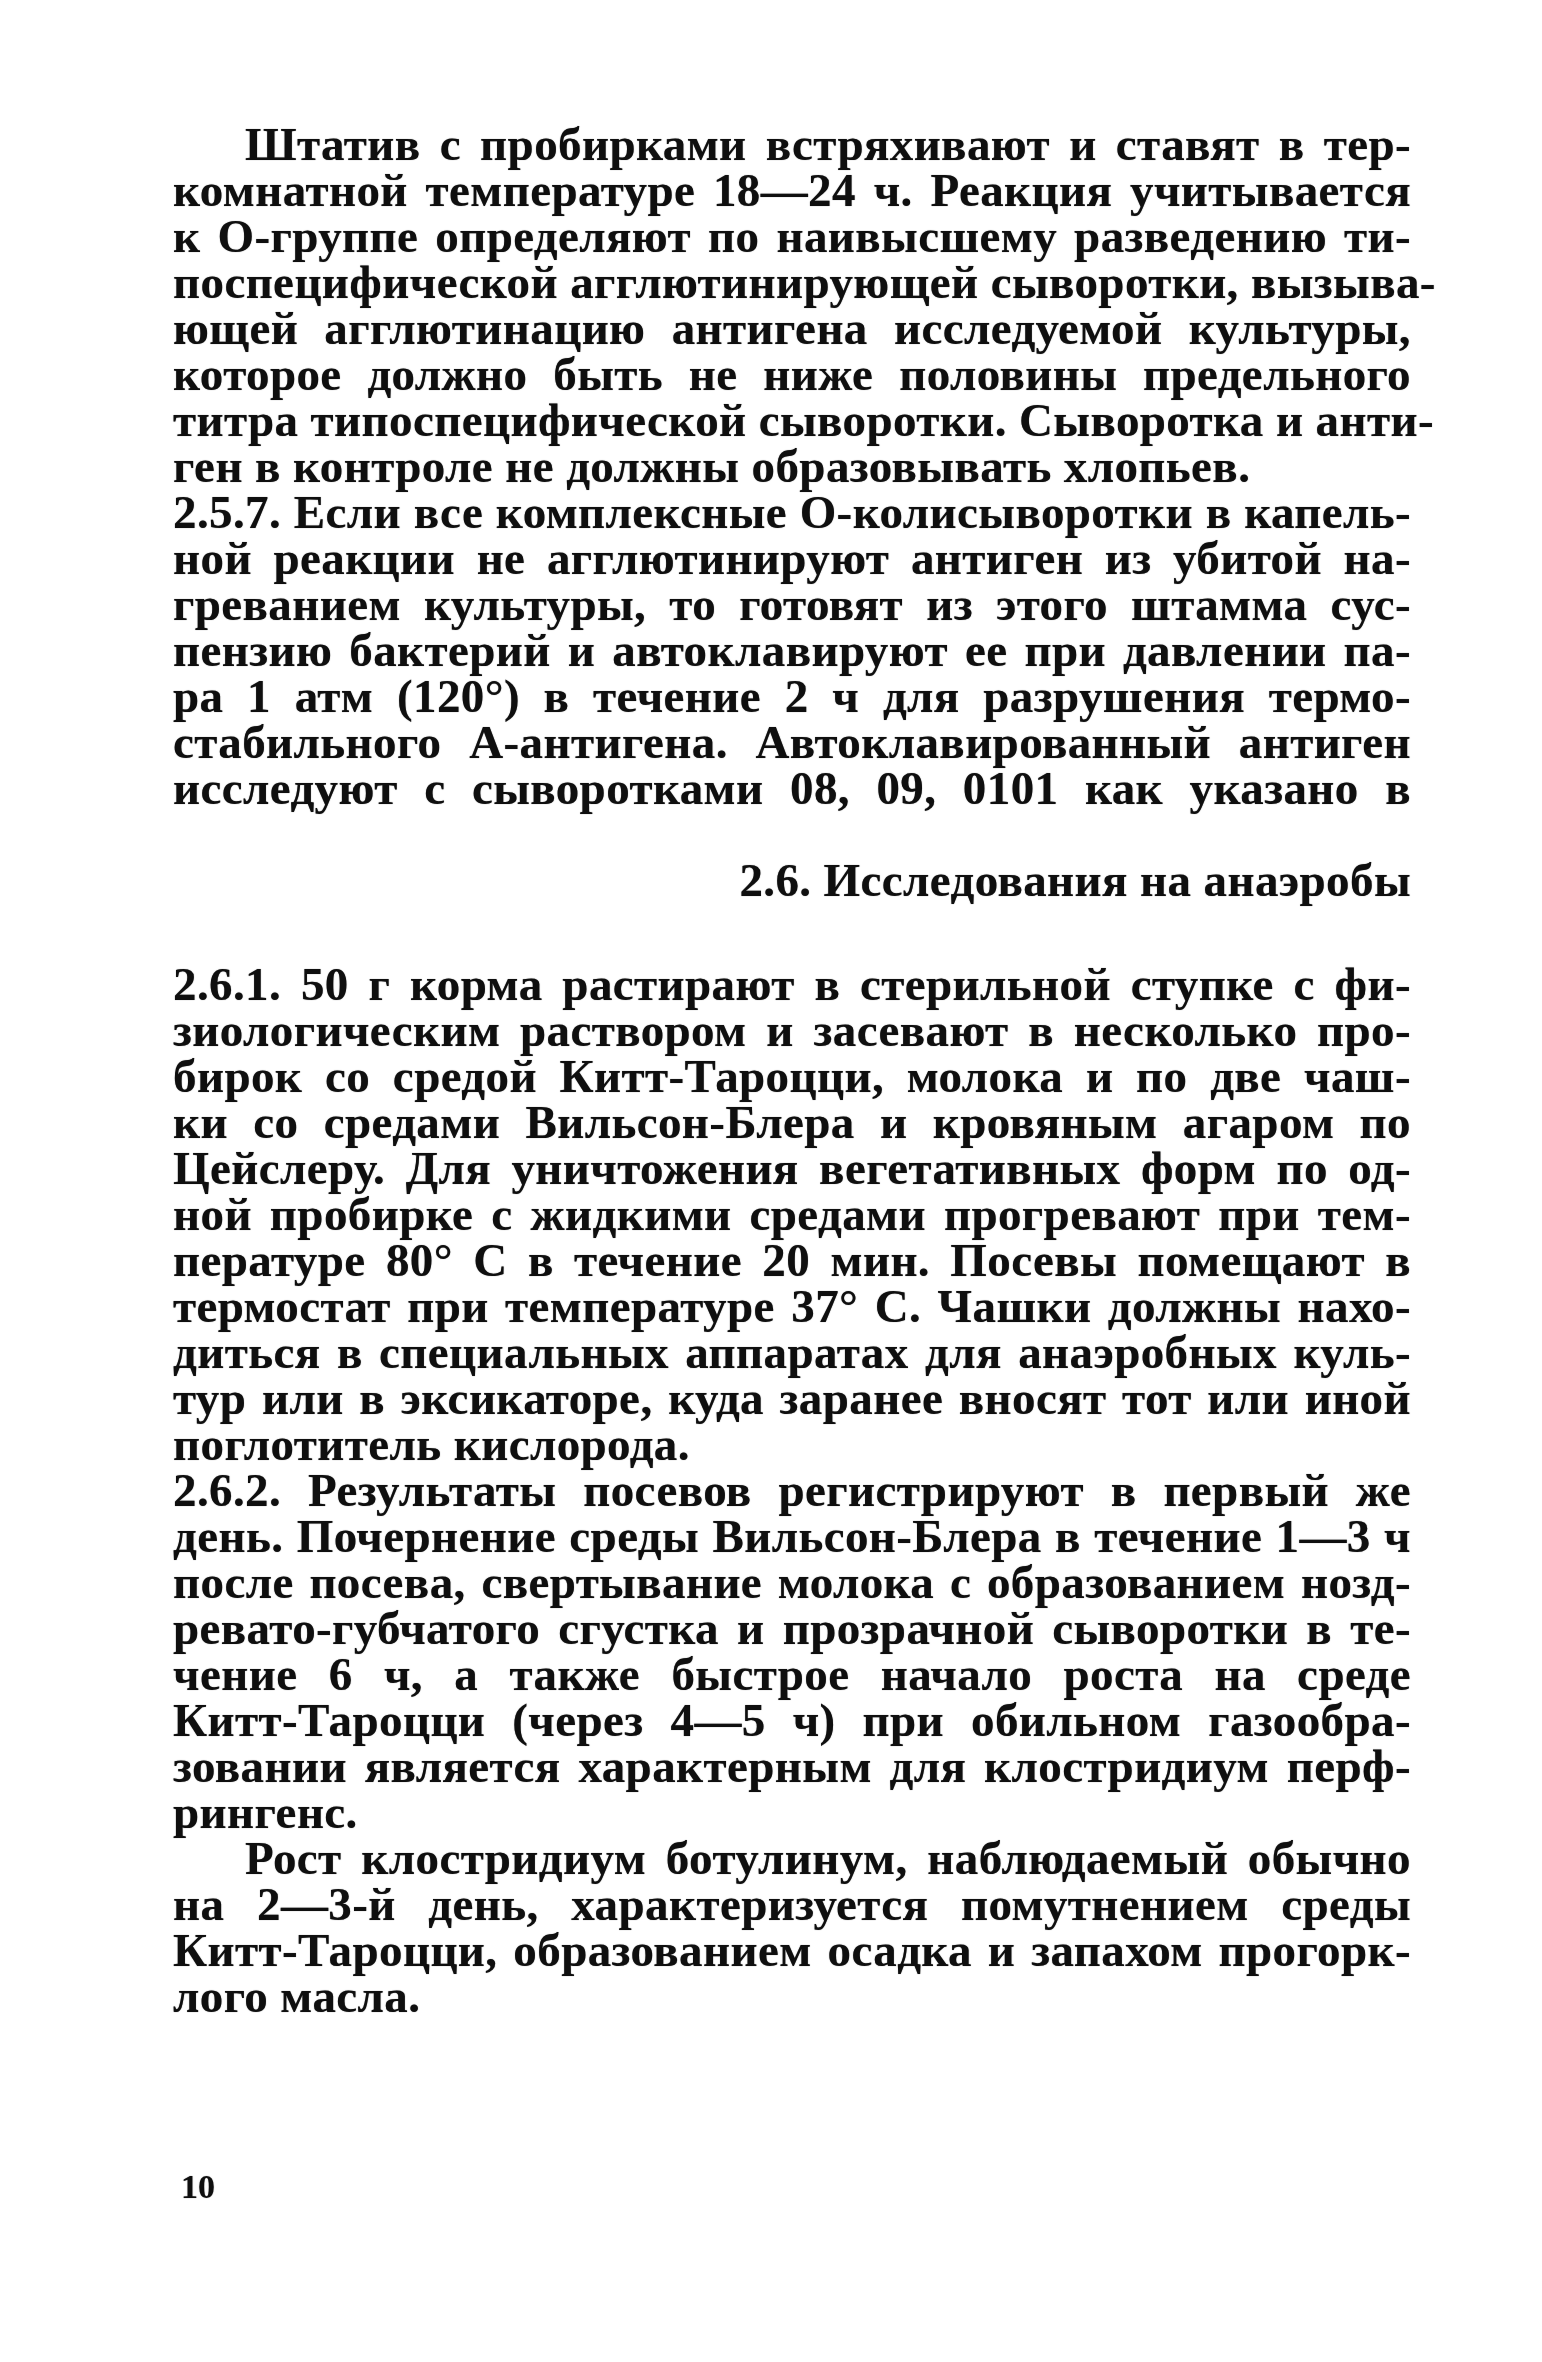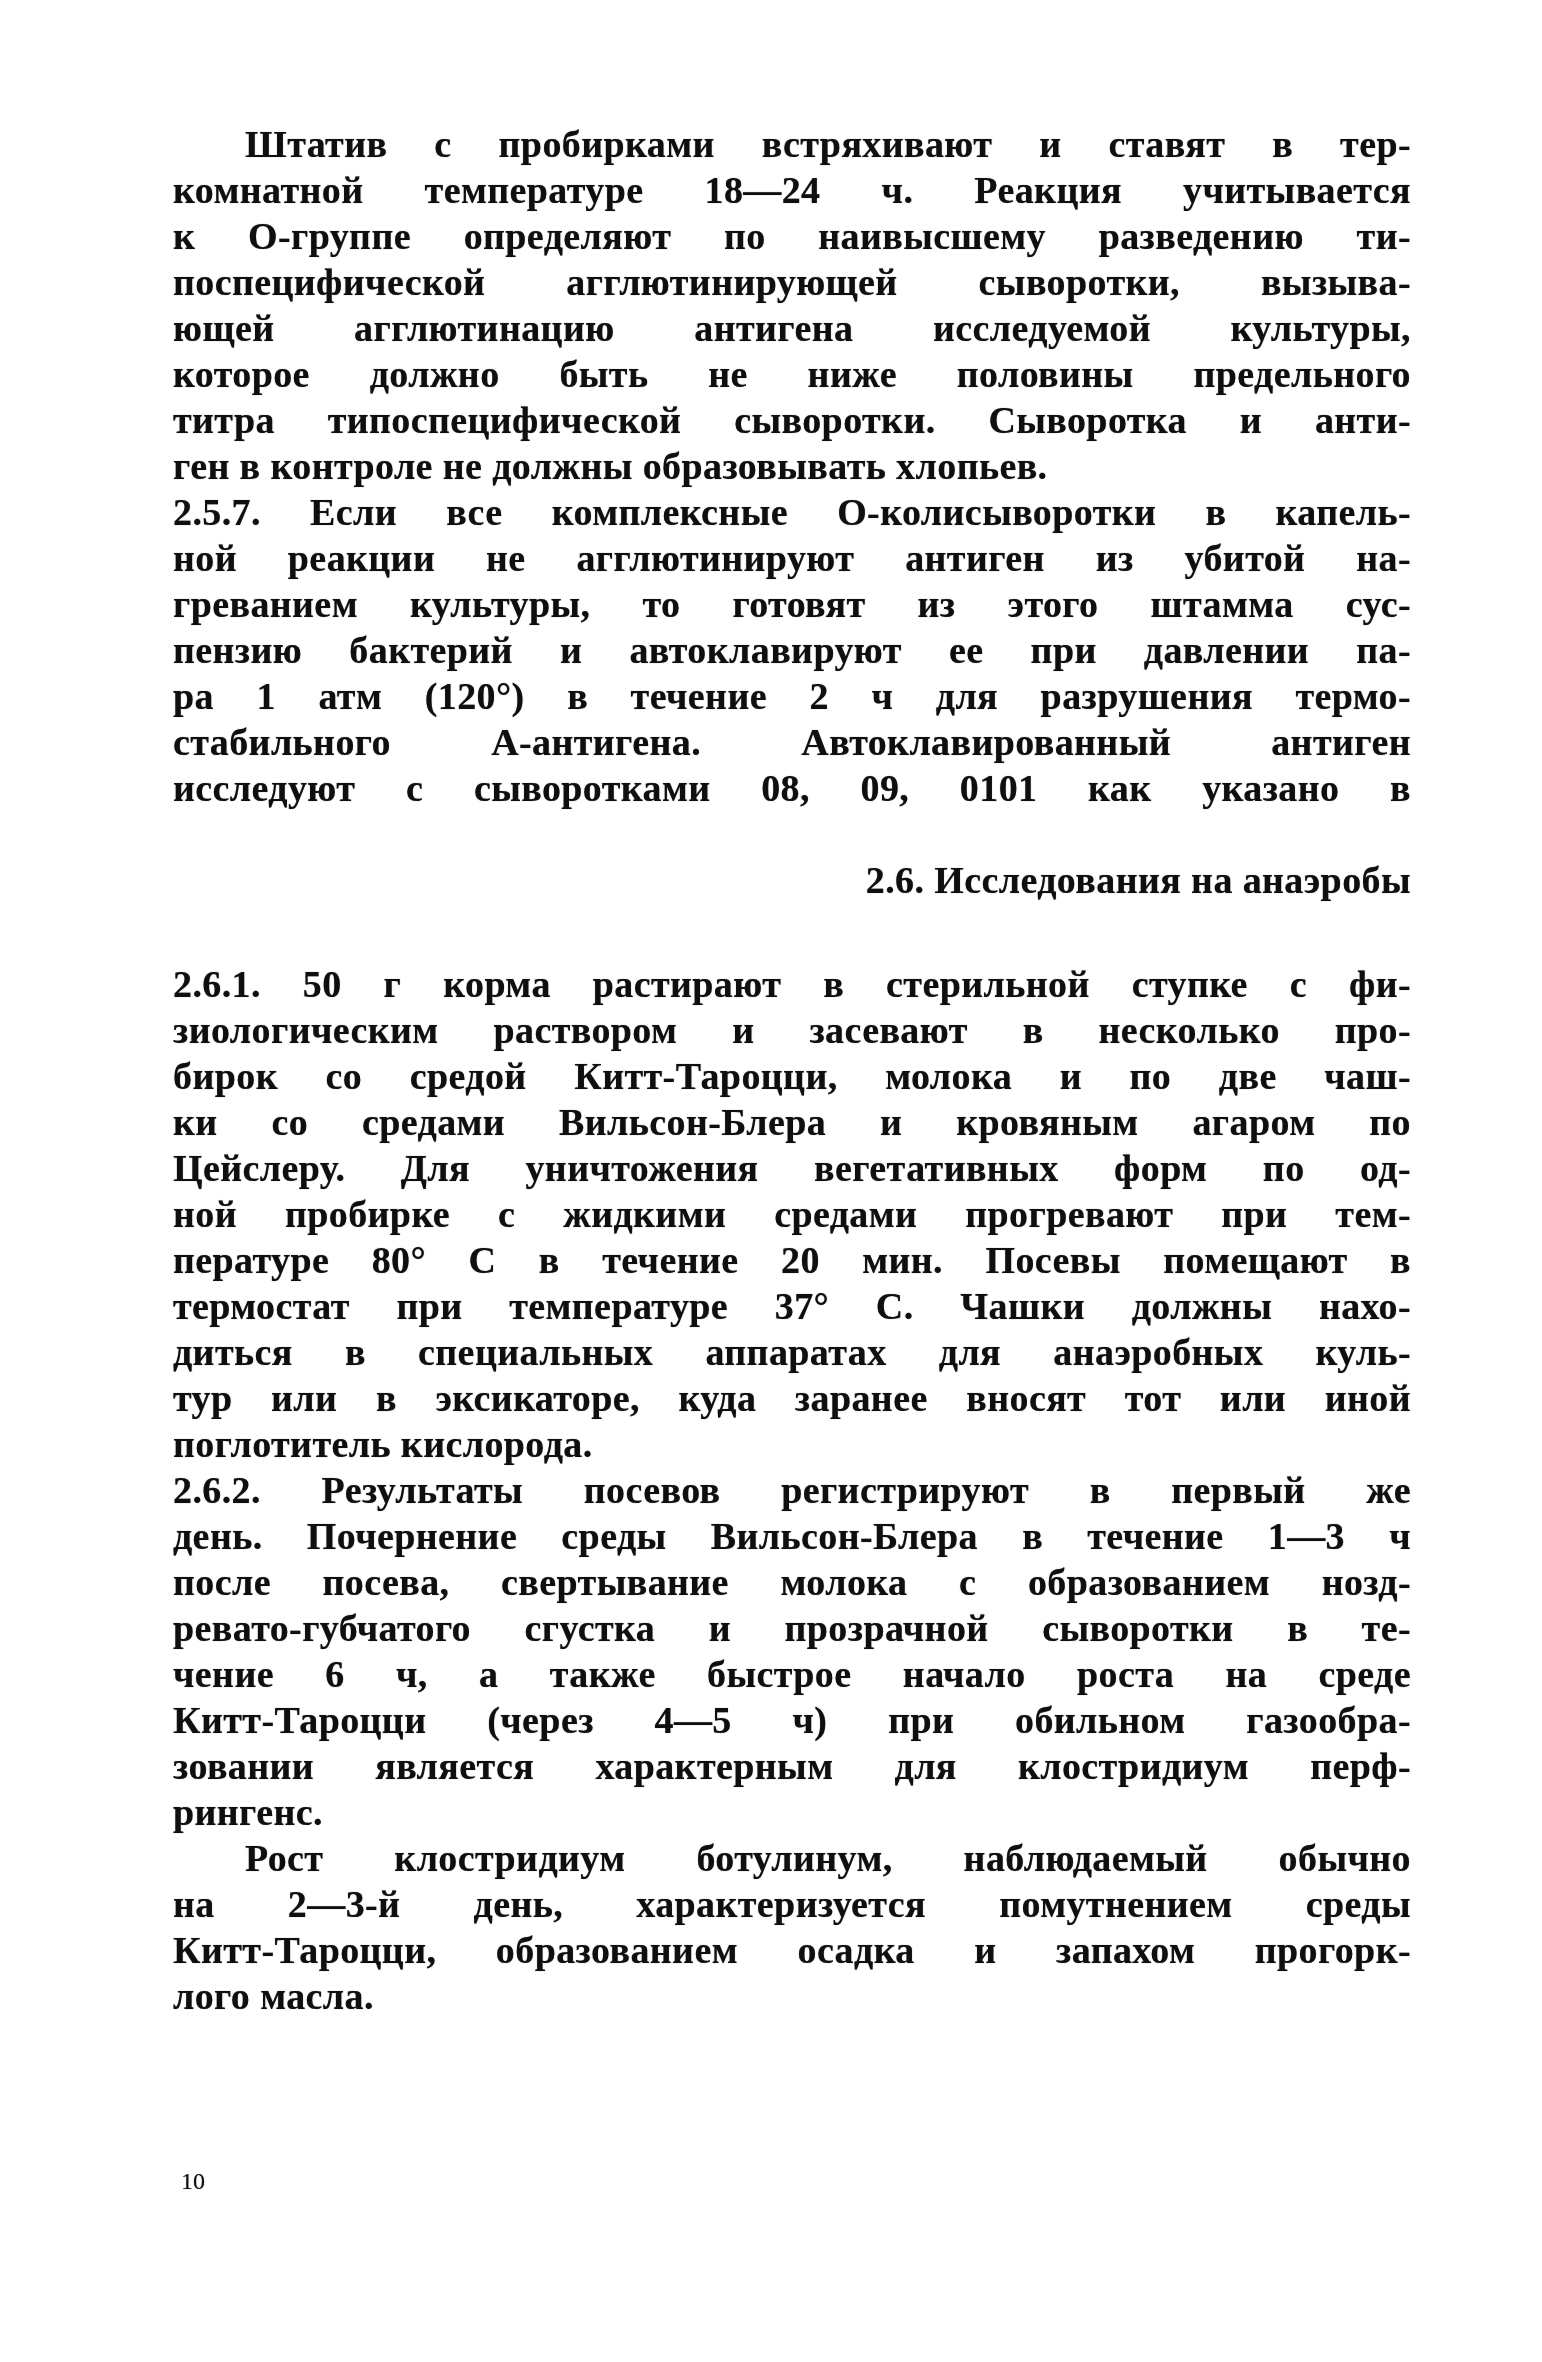--- a/index.html
+++ b/index.html
@@ -14,21 +14,21 @@
     background: #ffffff;
     overflow: hidden;
     font-family: "Liberation Serif", "DejaVu Serif", serif;
     color: #0f0f0f;
   }
   .text-column {
     position: absolute;
     left: 173px;
     top: 121px;
     width: 1238px;
-    font-size: 38px;
+    font-size: 47px;
     font-weight: 700;
     line-height: 46px;
     letter-spacing: 0.4px;
     text-shadow: 0 0 1px rgba(0,0,0,0.55);
   }
   .para { margin: 0; }
   .line {
     height: 46px;
     white-space: nowrap;
     text-align: justify;
@@ -46,22 +46,22 @@
     height: 46px;
     margin-top: 46px;
     margin-bottom: 58px;
     text-align: right;
     font-weight: 700;
   }
   .page-number {
     position: absolute;
     left: 181px;
     top: 2168px;
-    font-size: 24px;
-    font-weight: 400;
+    font-size: 34px;
+    font-weight: 700;
     text-shadow: 0 0 1px rgba(0,0,0,0.55);
   }
 </style>
 </head>
 <body>
 
 <div class="page">
   <div class="text-column">
       <div class="para indent">
         <div class="line">Штатив с пробирками встряхивают и ставят в тер-</div>

